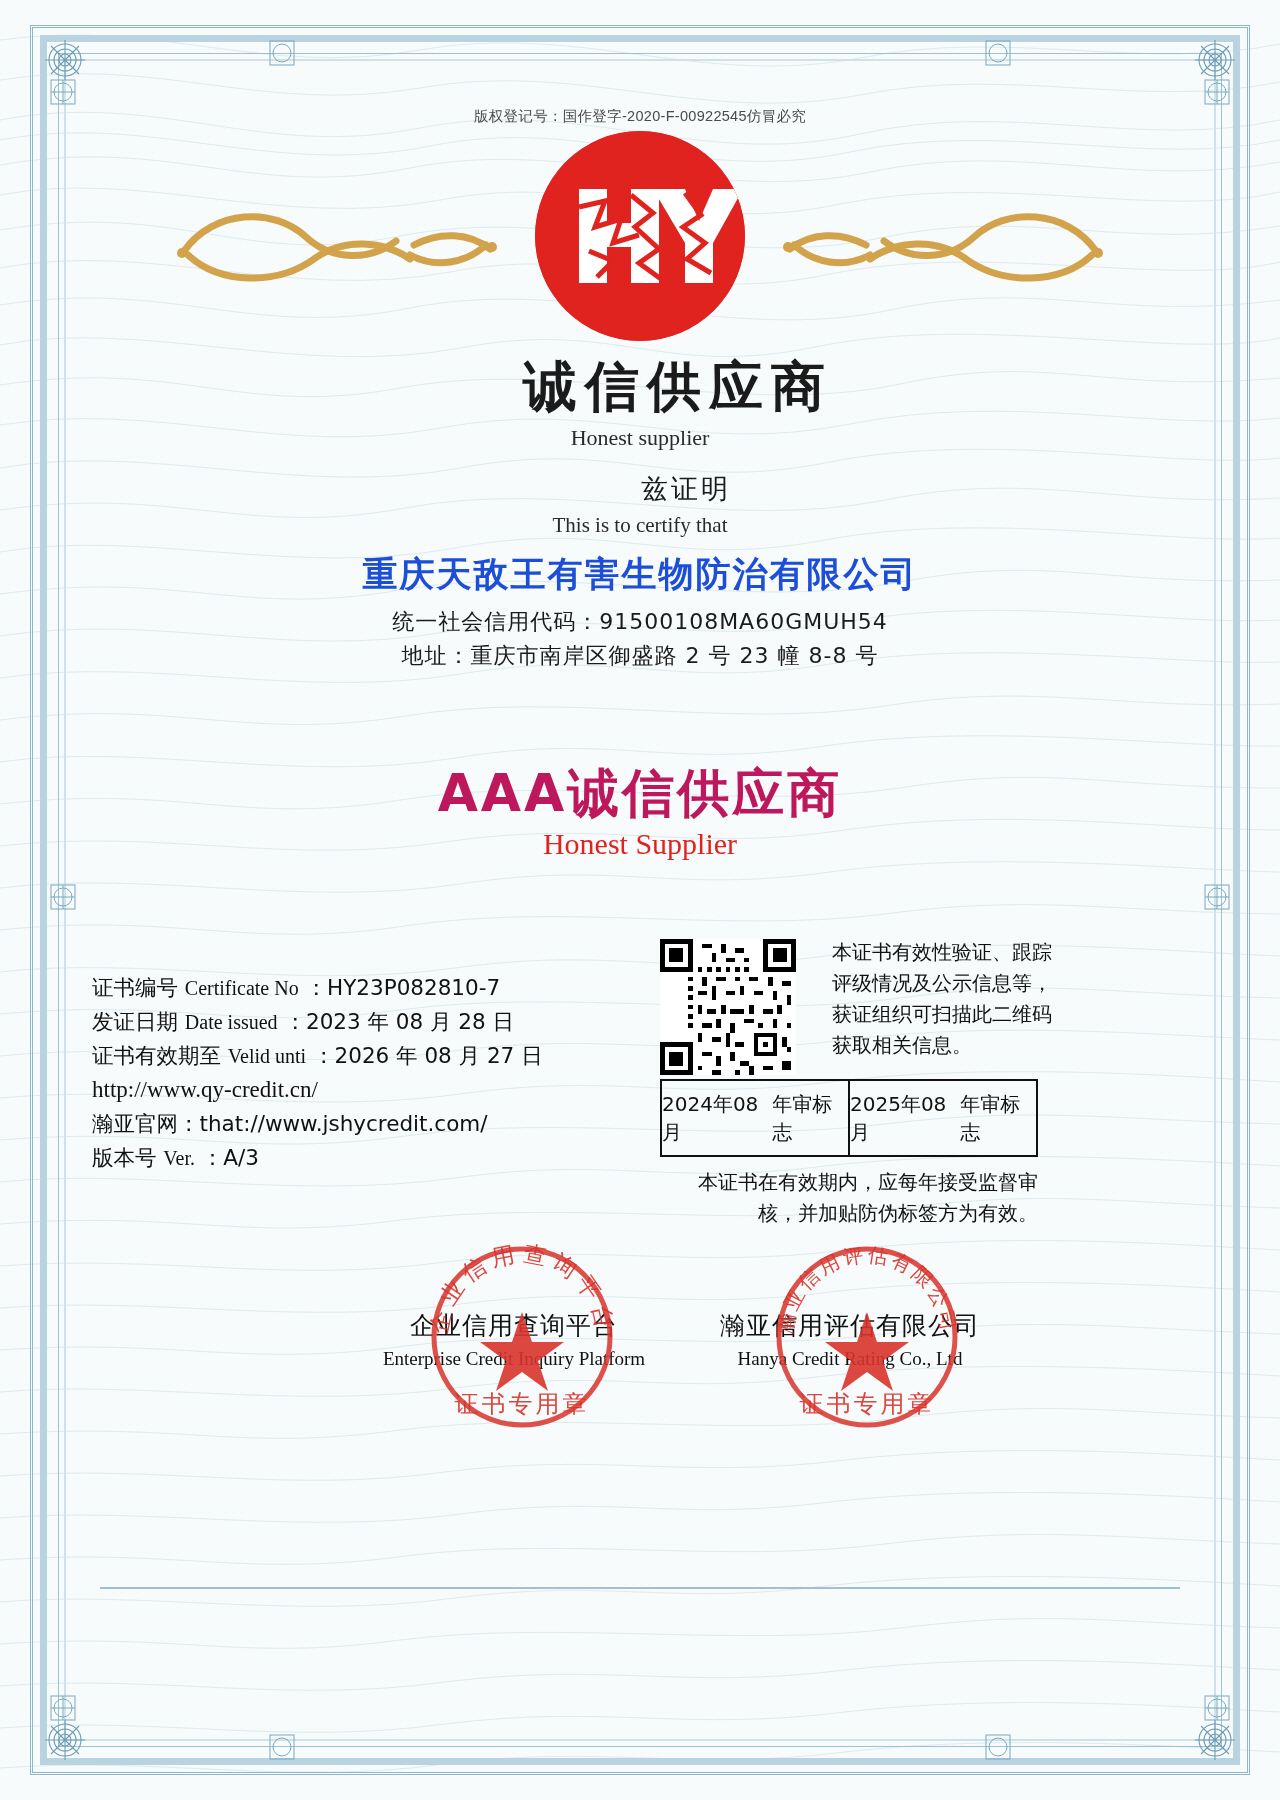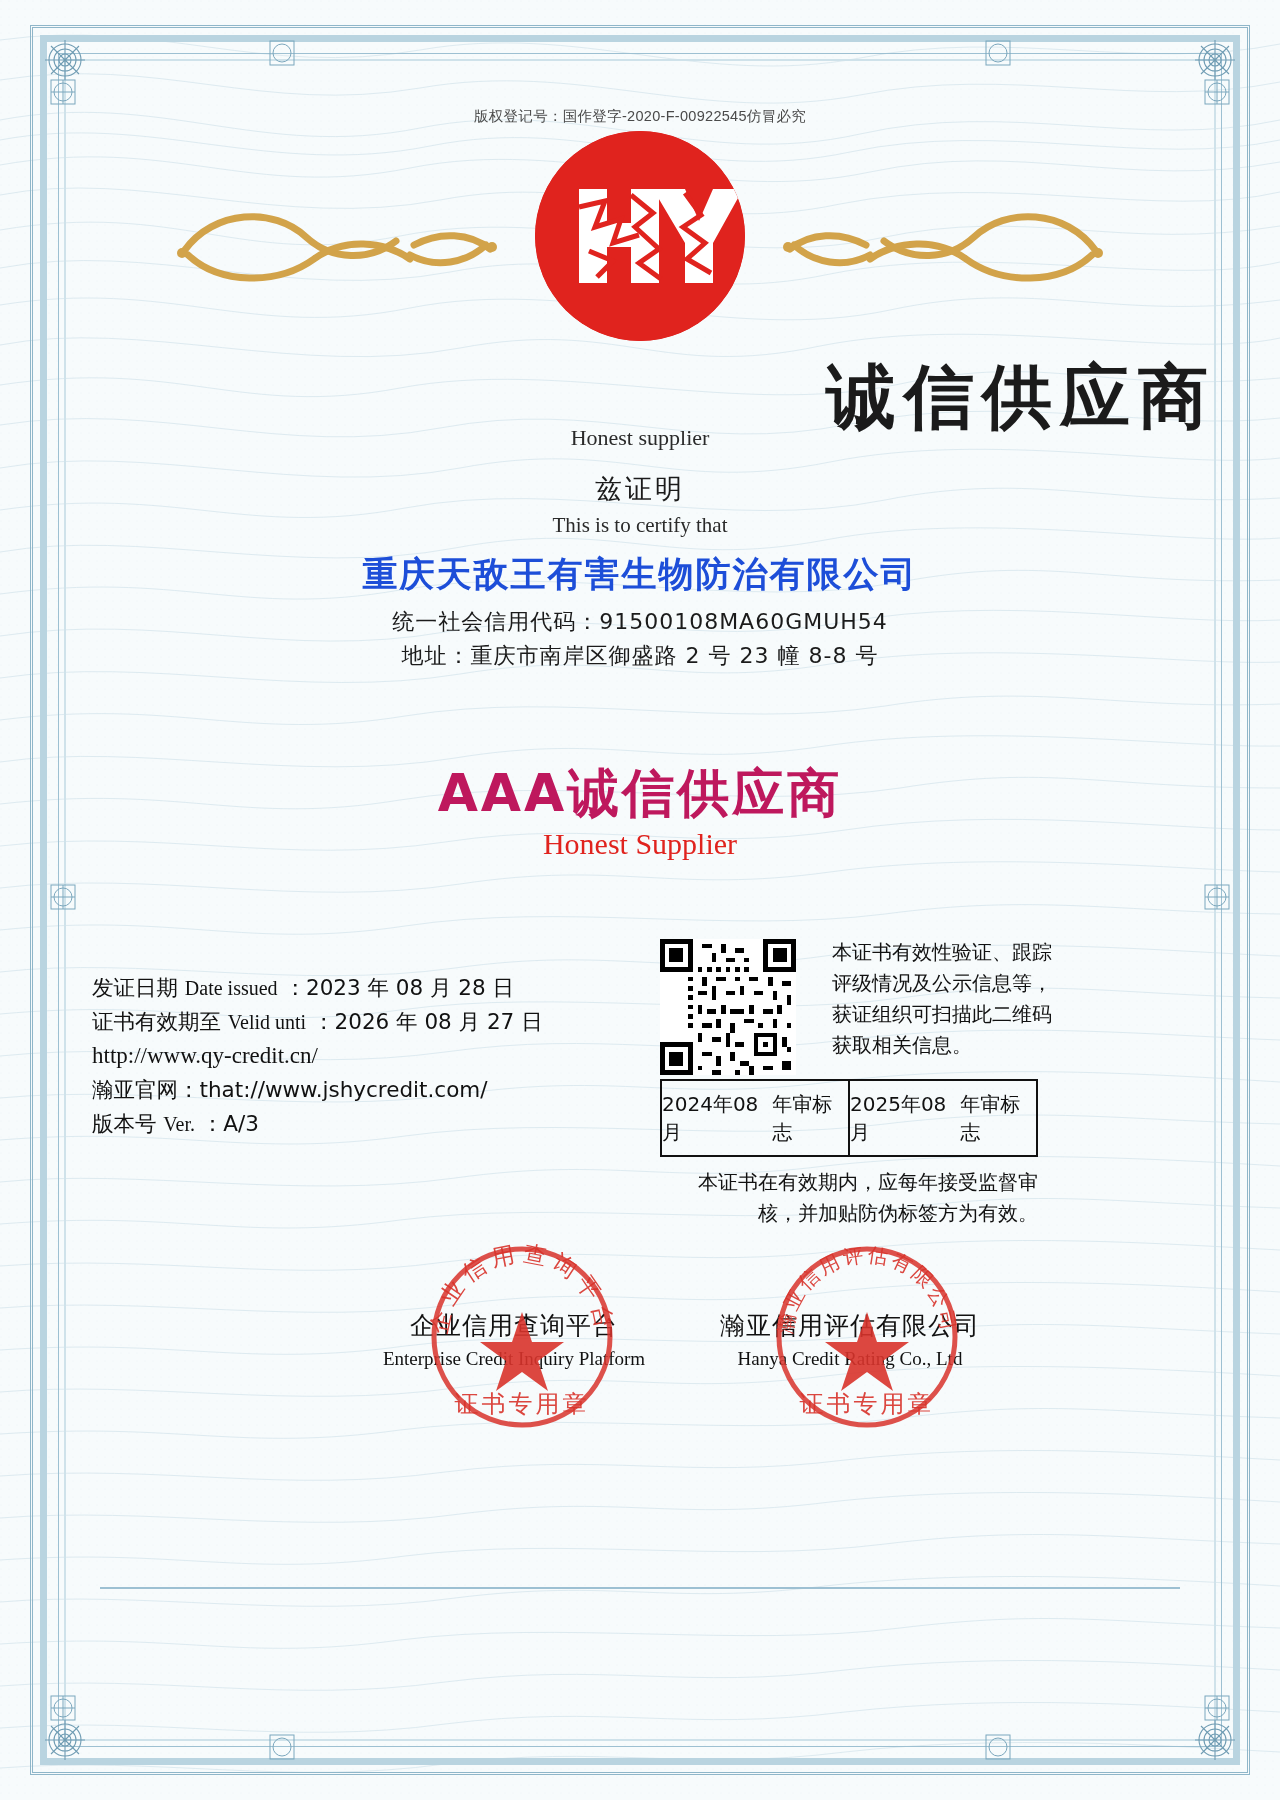--- a/index.html
+++ b/index.html
@@ -119,46 +119,48 @@
     width: 330px;
     height: 110px;
   }
   .flourish.left { left: 110px; }
   .flourish.right { right: 110px; }
 
   .title-cn {
     position: absolute;
     top: 292px;
     width: 100%;
-    text-align: right;
-    font-size: 70px;
+    text-align: center;
+    font-size: 54px;
     font-weight: bold;
     color: #1b1b1b;
     letter-spacing: 8px;
     font-family: "DejaVu Sans", sans-serif;
+    margin-left: 38px;
   }
   .title-en {
     position: absolute;
     top: 366px;
     width: 100%;
     text-align: center;
     font-size: 22px;
     color: #2a2a2a;
     font-family: "Liberation Serif", serif;
   }
 
   .certify-cn {
     position: absolute;
     top: 412px;
     width: 100%;
     text-align: center;
     font-size: 27px;
     color: #1b1b1b;
     letter-spacing: 3px;
     font-family: Liberation Serif, serif;
+    padding-left: 46px;
   }
   .certify-en {
     position: absolute;
     top: 454px;
     width: 100%;
     text-align: center;
     font-size: 21px;
     color: #2a2a2a;
     font-family: "Liberation Serif", serif;
   }
@@ -565,20 +567,25 @@
     <div class="certify-en">This is to certify that</div>
 
     <div class="company-name">重庆天敌王有害生物防治有限公司</div>
     <div class="company-credit">统一社会信用代码：91500108MA60GMUH54</div>
     <div class="company-addr">地址：重庆市南岸区御盛路 2 号 23 幢 8-8 号</div>
 
     <div class="award-cn">AAA诚信供应商</div>
     <div class="award-en">Honest Supplier</div>
 
     <div class="details">
+      <div class="row">
+        <span>证书编号</span>
+        <span class="lbl-en">Certificate No</span>
+        <span>：HY23P082810-7</span>
+      </div>
       <div class="row">
         <span>发证日期</span>
         <span class="lbl-en">Date issued</span>
         <span>：2023 年 08 月 28 日</span>
       </div>
       <div class="row">
         <span>证书有效期至</span>
         <span class="lbl-en">Velid unti</span>
         <span>：2026 年 08 月 27 日</span>
       </div>

